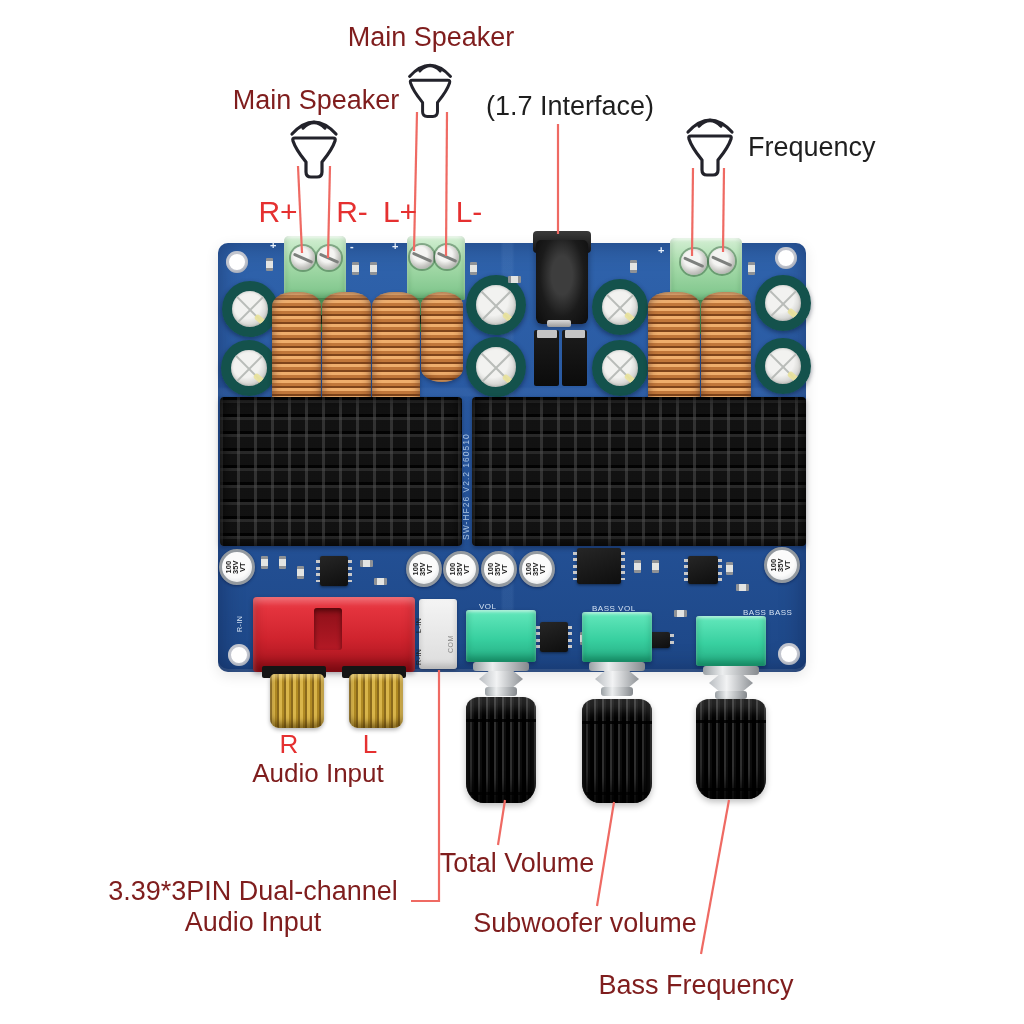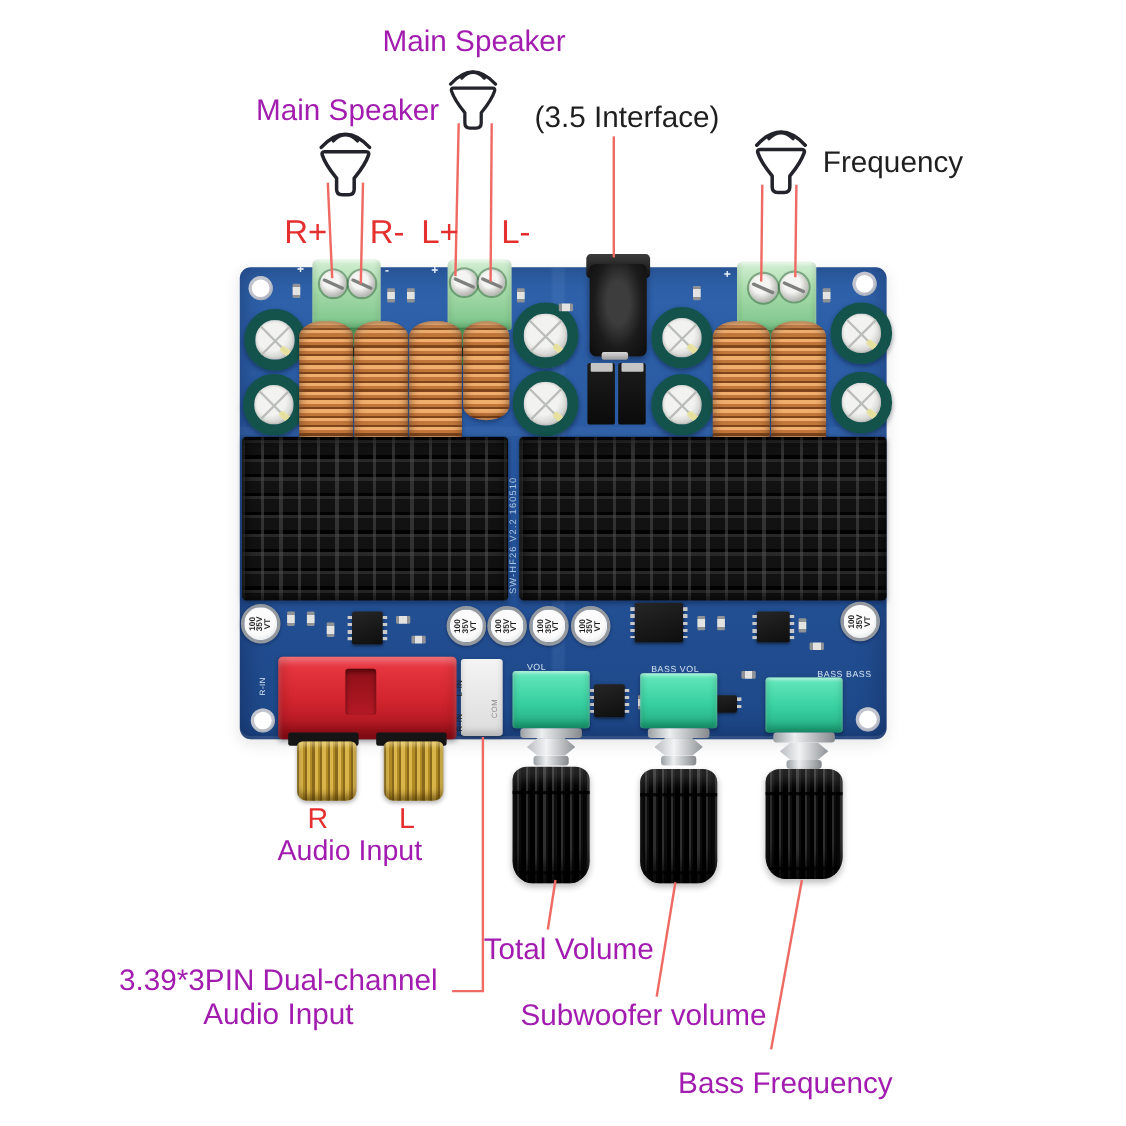--- a/index.html
+++ b/index.html
@@ -108,21 +108,21 @@
         box-shadow:inset 0 12px 10px rgba(255,255,255,.14), inset 0 -16px 14px rgba(0,0,0,.75), 0 3px 6px rgba(0,0,0,.25);}
   .knob::before{content:"";position:absolute;left:0;top:21%;width:100%;height:3px;background:rgba(0,0,0,.85);}
   .knob::after{content:"";position:absolute;left:6%;bottom:8px;width:88%;height:3px;background:rgba(0,0,0,.7);}
 
   
   .silk{position:absolute;color:#d5e2f2;font-size:8px;letter-spacing:.5px;white-space:nowrap;}
   .silk-model{position:absolute;writing-mode:vertical-rl;transform:rotate(180deg);
         color:#a9c3e2;font-size:8.5px;letter-spacing:1px;}
 
   
-  .ann{position:absolute;white-space:nowrap;color:#a21caf;font-size:27px;transform:translateX(-50%);}
+  .ann{position:absolute;white-space:nowrap;color:#7f1d1d;font-size:27px;transform:translateX(-50%);}
   .ann-left{position:absolute;white-space:nowrap;color:#1f1f1f;font-size:27px;}
   .chan{position:absolute;white-space:nowrap;color:#e53030;font-size:30px;transform:translate(-50%,-50%);}
   .chan-sm{position:absolute;white-space:nowrap;color:#e53030;font-size:26px;transform:translate(-50%,-50%);}
   .overlay{position:absolute;left:0;top:0;width:1024px;height:1024px;pointer-events:none;}
   .txt-layer{position:absolute;inset:0;}
 </style>
 </head>
 <body>
 
 <div class="stage">
@@ -315,34 +315,34 @@
       <g transform="translate(682,110)">
         <path d="M6,22 Q28,-2 50,22"></path>
           <path d="M17,16 Q28,5 39,16"></path>
         <path d="M9,26 Q6,26 7,29 C10,38 16,45 20,50 L20,60 Q20,65 25,65 L31,65 Q36,65 36,60 L36,50 C40,45 46,38 49,29 Q50,26 47,26 Z"></path>
       </g>
     </g>
   </svg>
 
   <div class="txt-layer">
     <div class="ann" style="left:431px;top:22px;">Main Speaker</div>
-    <div class="ann-left" style="left:486px;top:91px;">(3.5 Interface)</div>
+    <div class="ann-left" style="left:486px;top:91px;">(1.7 Interface)</div>
     <div class="ann" style="left:316px;top:85px;">Main Speaker</div>
     <div class="ann-left" style="left:748px;top:132px;">Frequency</div>
 
     <div class="chan" style="left:278px;top:212px;">R+</div>
     <div class="chan" style="left:352px;top:212px;">R-</div>
     <div class="chan" style="left:400px;top:212px;">L+</div>
     <div class="chan" style="left:469px;top:212px;">L-</div>
 
     <div class="chan-sm" style="left:289px;top:744px;">R</div>
     <div class="chan-sm" style="left:370px;top:744px;">L</div>
     <div class="ann" style="left:318px;top:758px;font-size:26px;">Audio Input</div>
 
     <div class="ann" style="left:253px;top:876px;">3.39*3PIN Dual-channel</div>
     <div class="ann" style="left:253px;top:907px;">Audio Input</div>
 
     <div class="ann" style="left:517px;top:848px;">Total Volume</div>
     <div class="ann" style="left:585px;top:908px;">Subwoofer volume</div>
-    <div class="ann" style="left:714px;top:970px;">Bass Frequency</div>
+    <div class="ann" style="left:696px;top:970px;">Bass Frequency</div>
   </div>
 
 </div>
 
 </body></html>

